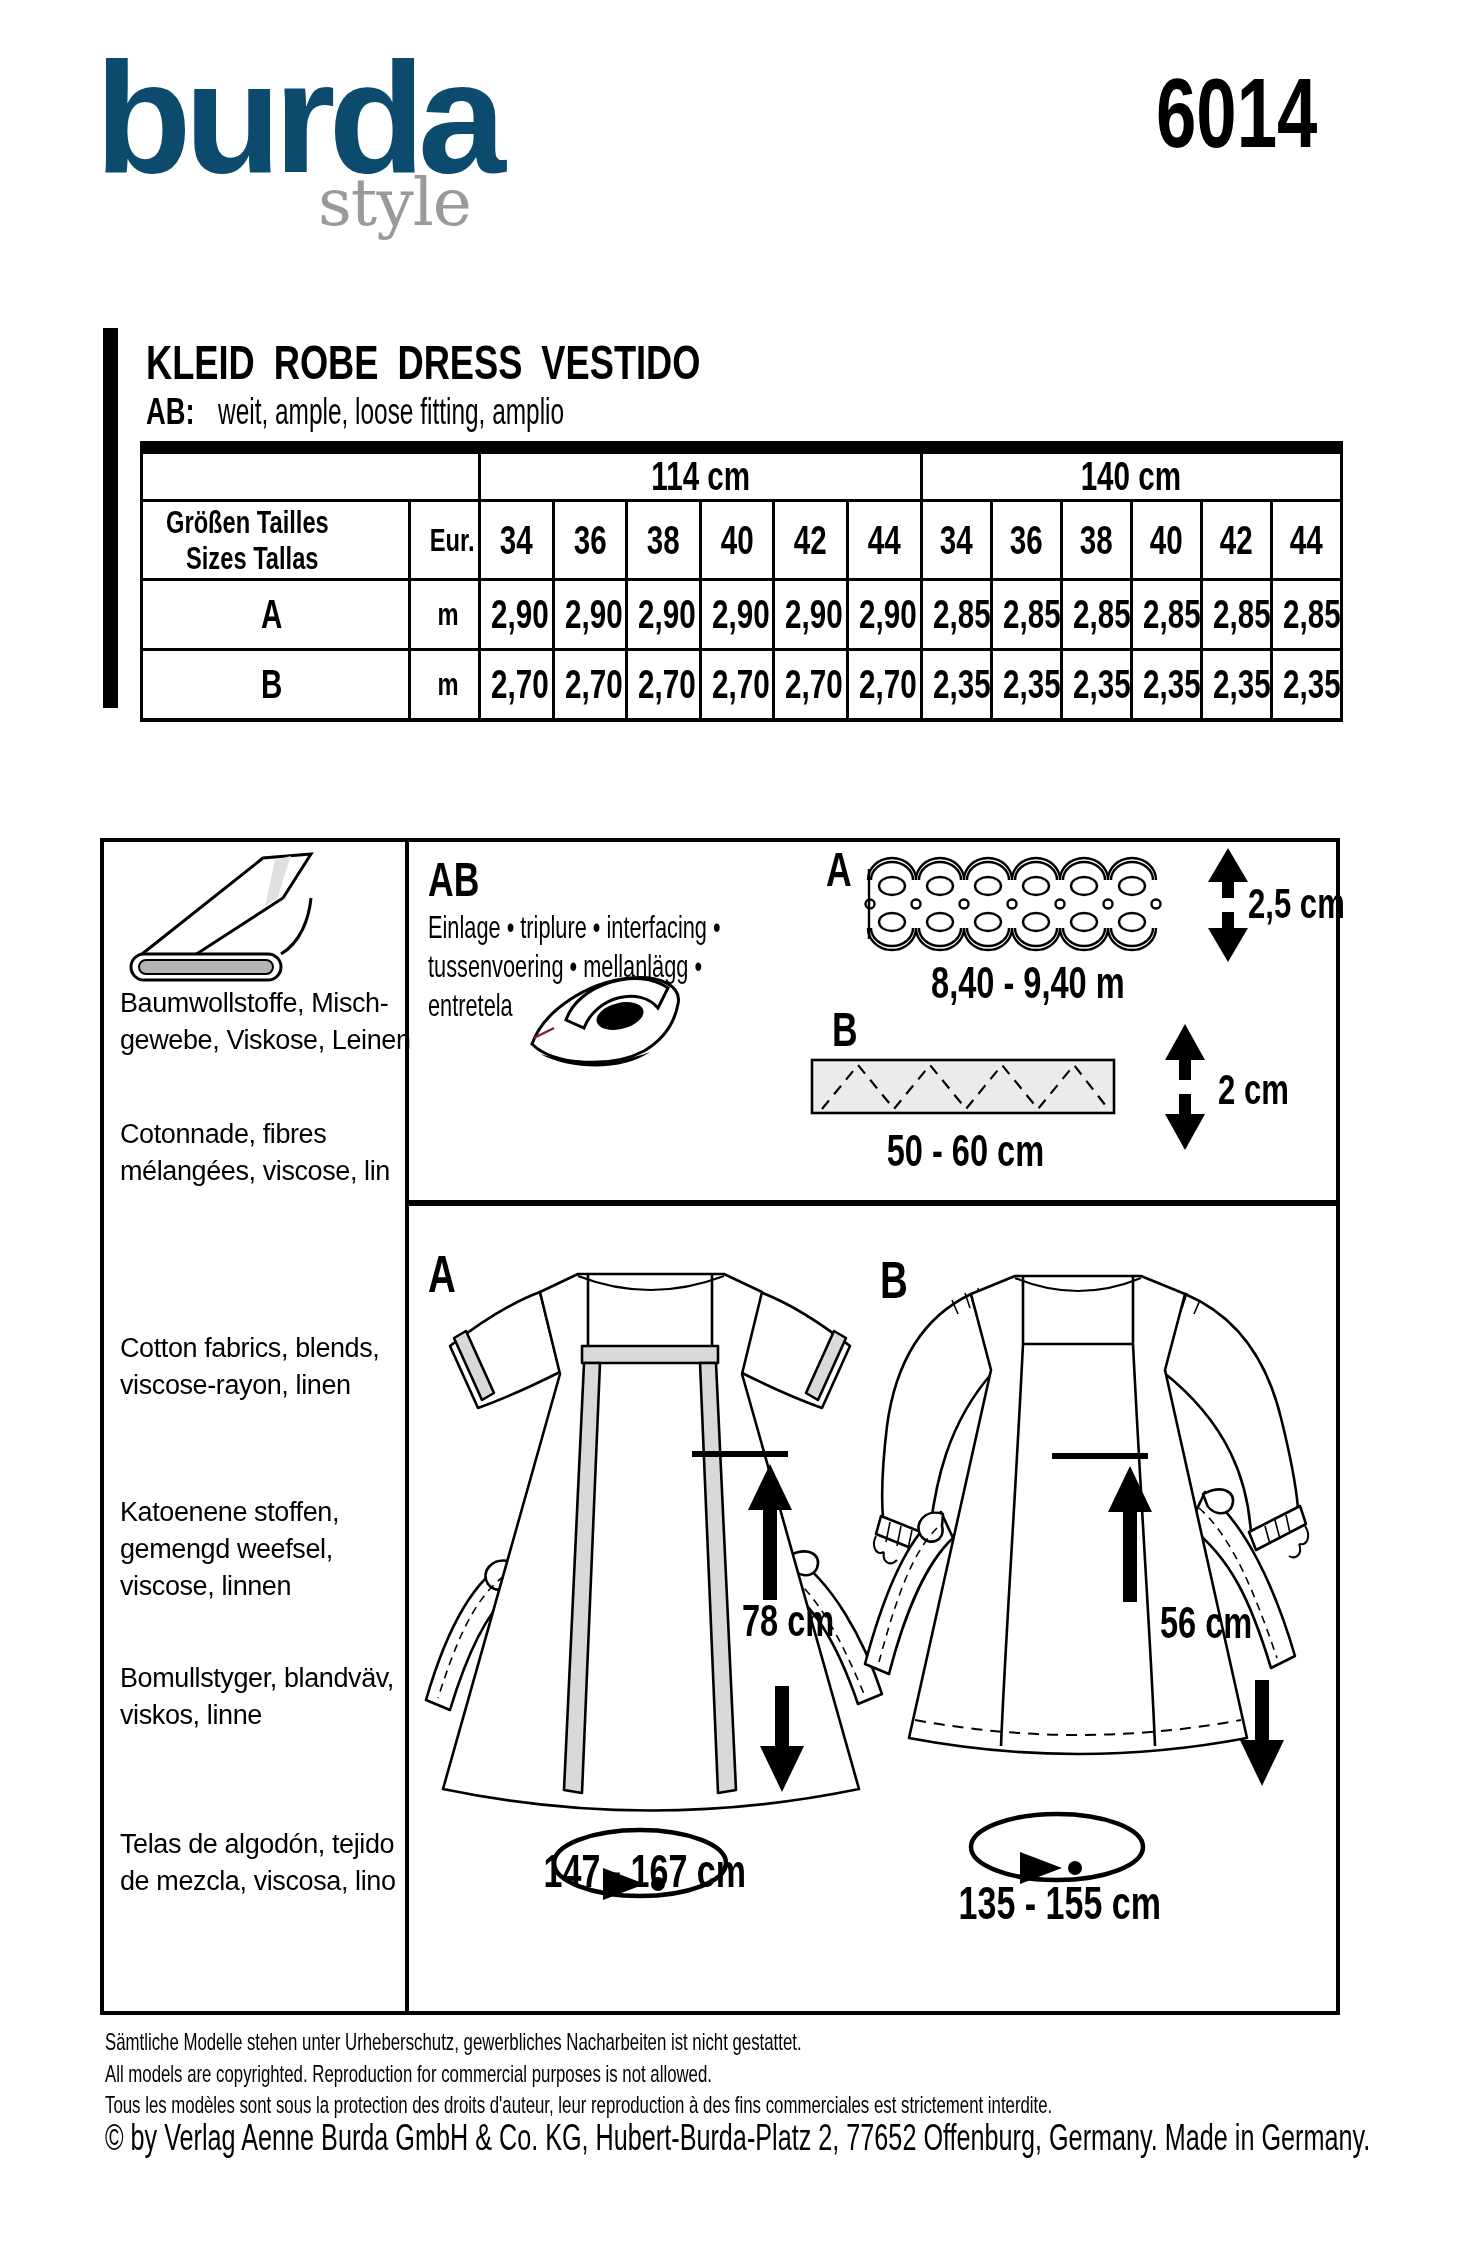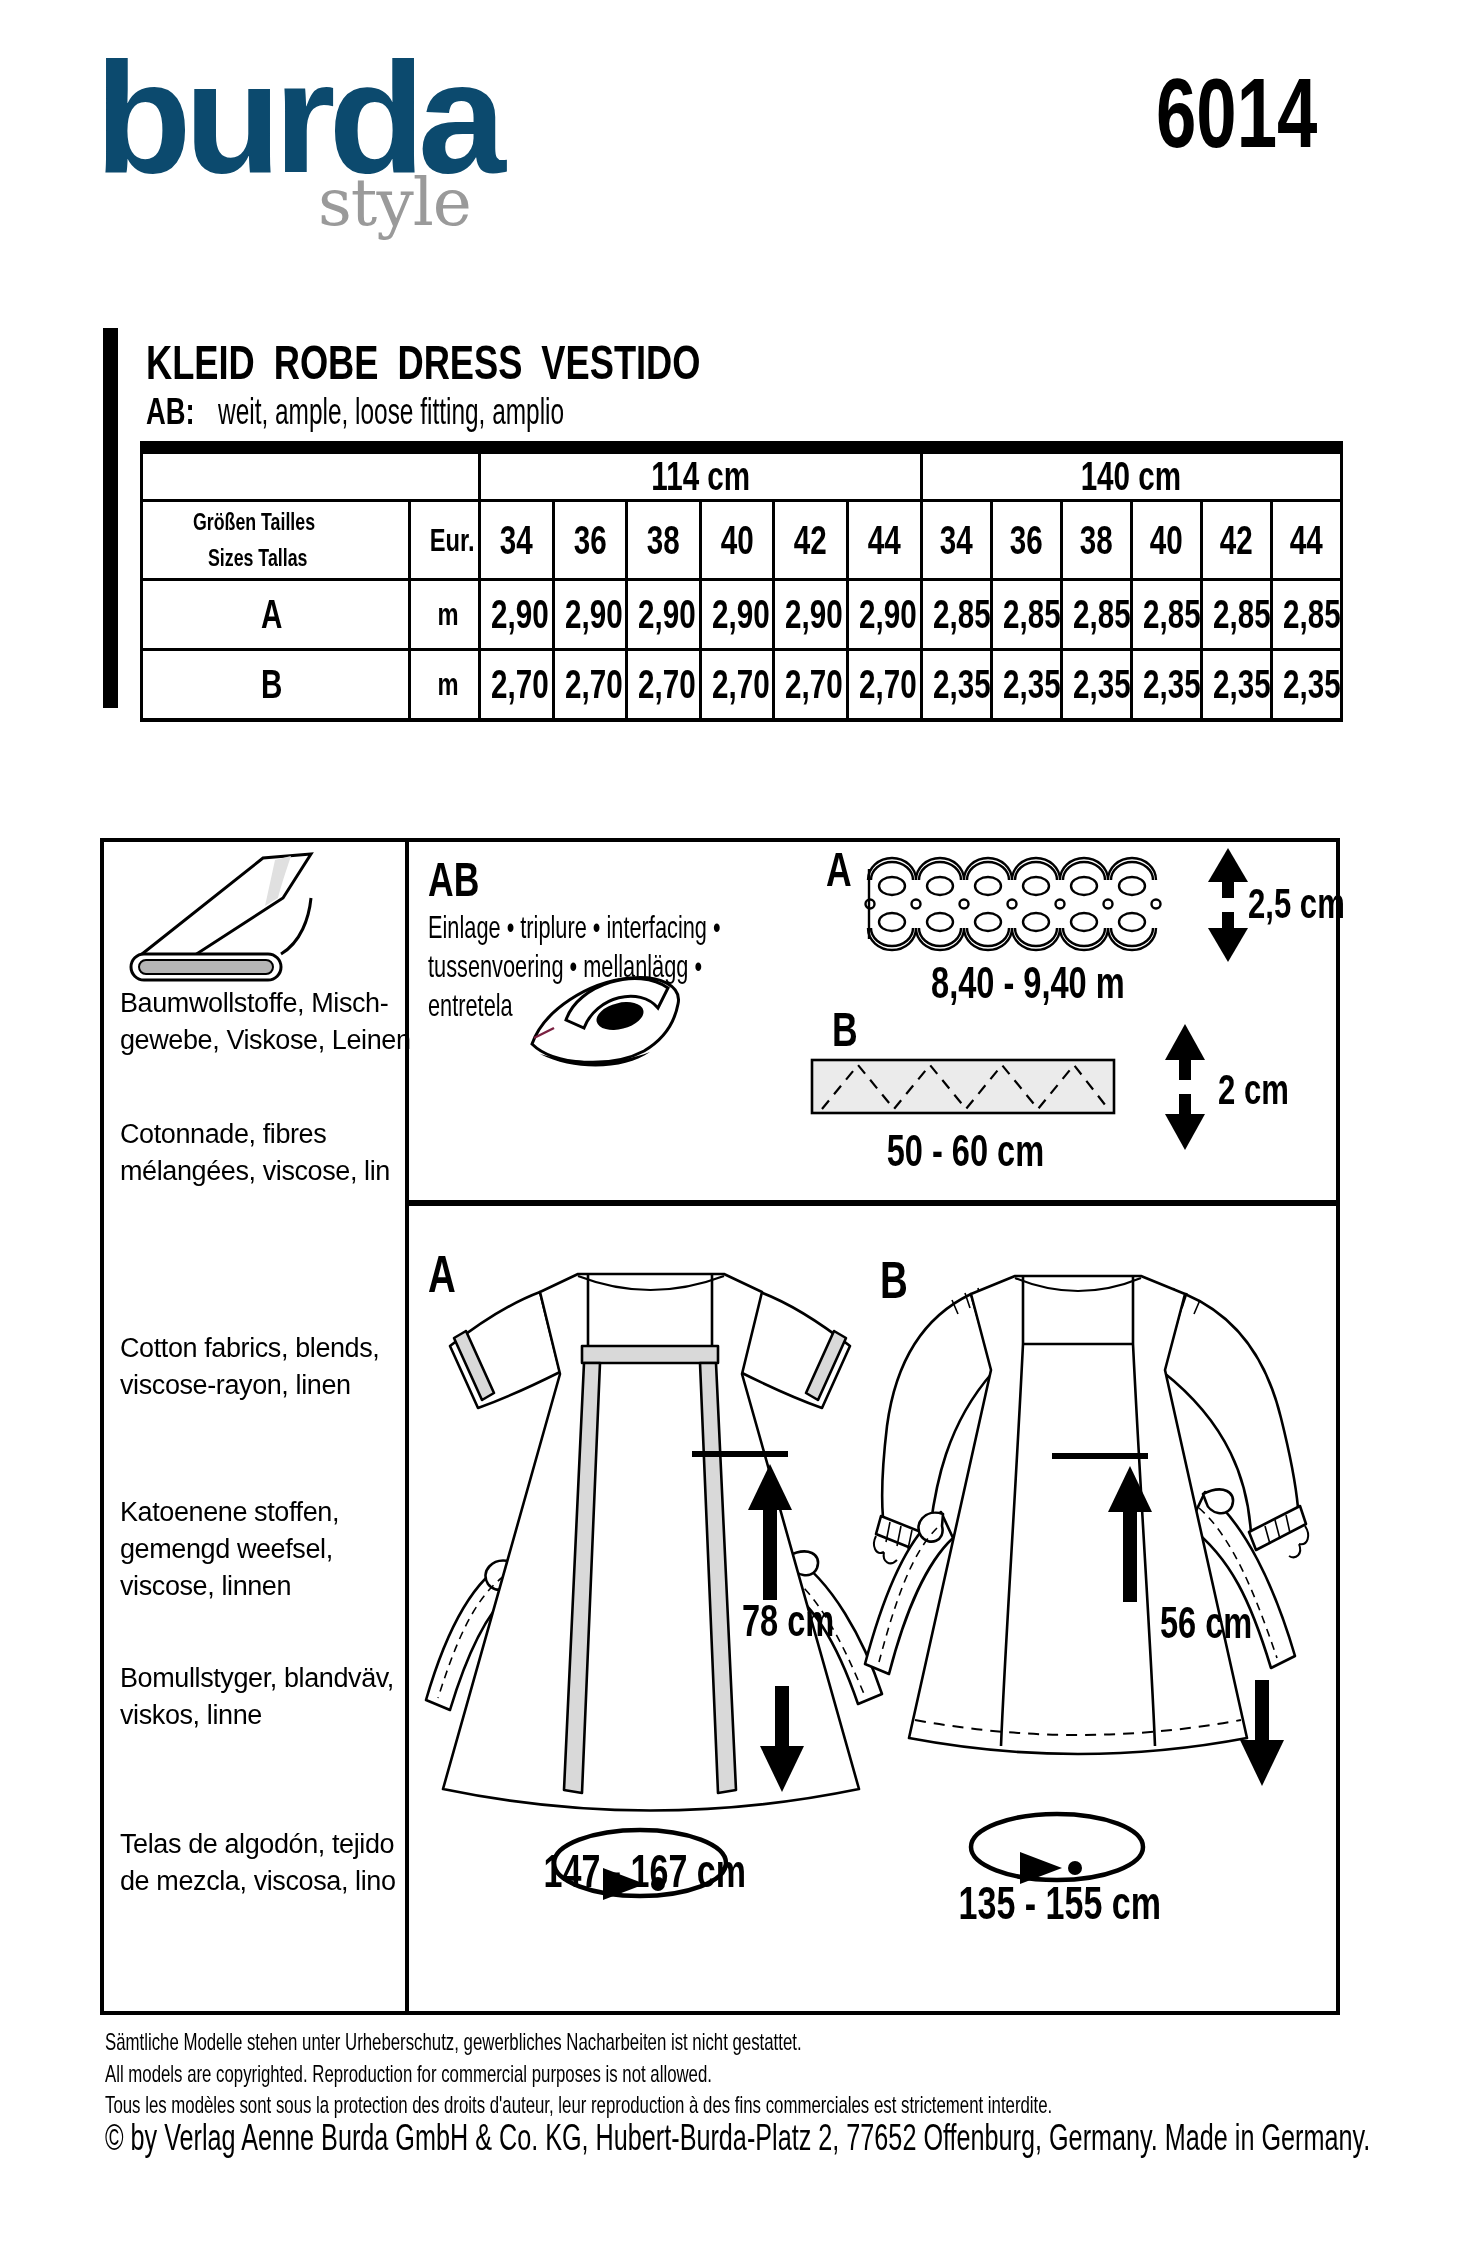--- a/index.html
+++ b/index.html
@@ -22,21 +22,21 @@
   .title-sub{left:146px;top:391px;font-size:37px;}
   .title-sub .light{font-weight:400;}
   
   table.fab{position:absolute;left:140px;top:441px;width:1200px;border-collapse:collapse;
             table-layout:fixed;border-top:13px solid #000;border-bottom:4px solid #000;}
   table.fab td{border:3px solid #000;vertical-align:middle;text-align:center;
                font-weight:bold;padding:0;overflow:hidden;}
   table.fab .h1{height:50px;font-size:40px;}
   table.fab .h2{height:79px;font-size:40px;}
   table.fab .r{height:70px;font-size:40px;}
-  td.lbl{text-align:left;padding-left:10px;font-size:24px;line-height:36px;}
+  td.lbl{text-align:left;padding-left:10px;font-size:32px;line-height:36px;}
   td.eur{text-align:right;padding-right:6px;font-size:32px;}
   td.viewlbl{text-align:left;padding-left:10px;font-size:40px;}
   
   .mainbox{left:100px;top:838px;width:1240px;height:1177px;border:4px solid #000;box-sizing:border-box;}
   .vdivider{left:405px;top:838px;width:4px;height:1177px;background:#000;}
   .hdivider{left:409px;top:1200px;width:931px;height:6px;background:#000;}
   .fabtxt{font-size:27px;line-height:37px;letter-spacing:-.4px;}
   .notions-line{font-size:32px;line-height:39px;}
   .seclbl{font-size:48px;font-weight:bold;line-height:1;}
   .dim{font-size:42px;font-weight:bold;}

